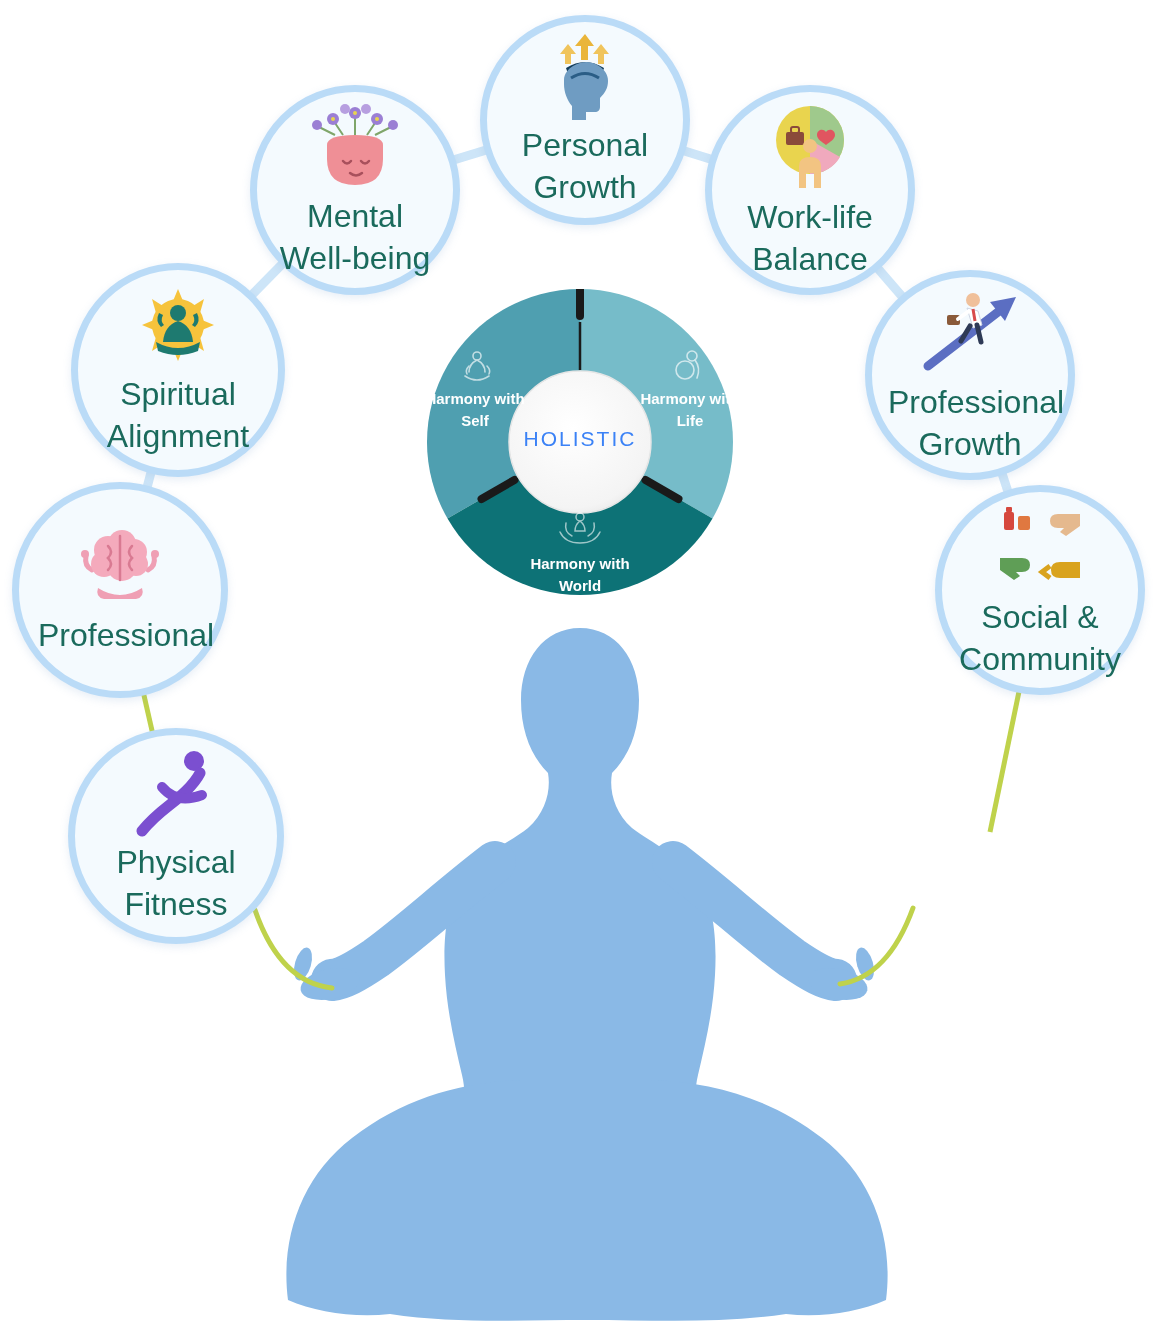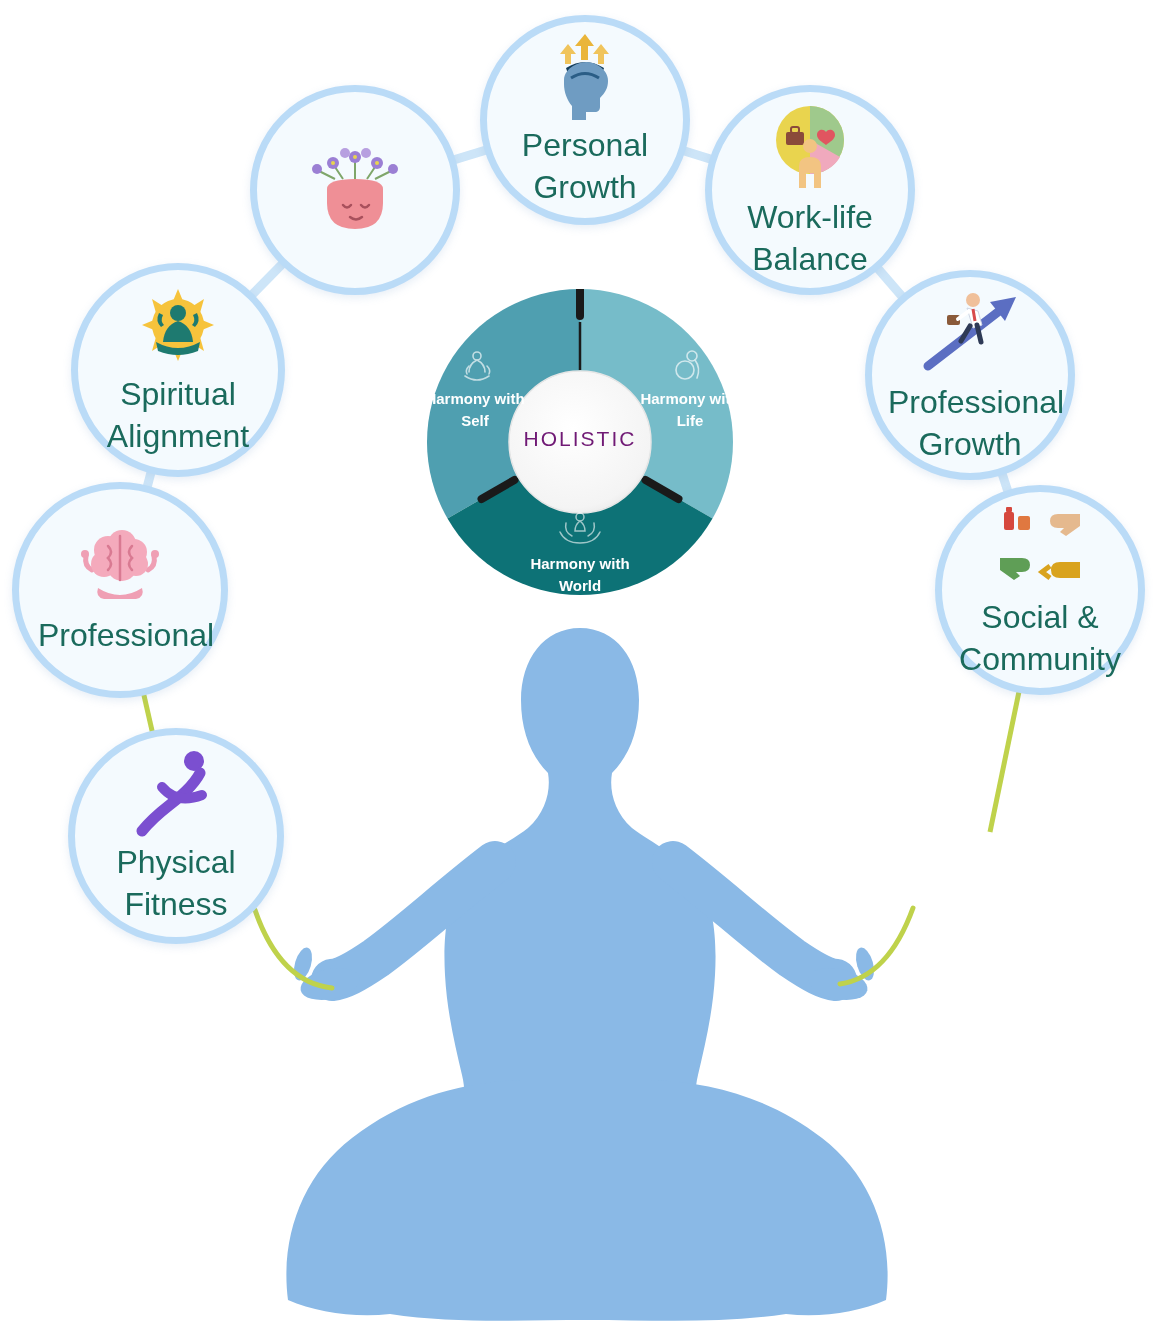--- a/index.html
+++ b/index.html
@@ -34,21 +34,21 @@
   .seg-label span { display:block; }
   .sl-self  { left:400px; top:388px; }
   .sl-life  { left:615px; top:388px; }
   .sl-world { left:505px; top:553px; }
   .seg-icon { position:absolute; z-index:6; }
   .si-self  { left:457px; top:346px; }
   .si-life  { left:668px; top:346px; }
   .si-world { left:556px; top:506px; }
   .brand {
     position:absolute; left:505px; top:427px; width:150px; z-index:7;
-    text-align:center; color:#701a75; font-size:21px; letter-spacing:2px; font-weight:500;
+    text-align:center; color:#3b82f6; font-size:21px; letter-spacing:2px; font-weight:500;
   }
 </style>
 </head>
 <body>
 
 <div class="canvas">
 
   <svg class="layer" width="1173" height="1331" style="z-index:1;">
     <g stroke="#cde5f8" stroke-width="9">
       <line x1="585" y1="120" x2="355" y2="190"></line>
@@ -183,20 +183,21 @@
       </g>
       <g fill="#e8d44f">
           <circle cx="50" cy="12" r="2"></circle>
           <circle cx="28" cy="18" r="2"></circle>
           <circle cx="72" cy="18" r="2"></circle>
         </g>
       <path d="M22,44 q0,-10 28,-10 q28,0 28,10 v14 q0,26 -28,26 q-28,0 -28,-26 z" fill="#ef8f96"></path>
       <path d="M38,60 q4,5 8,0 M56,60 q4,5 8,0" stroke="#a8505c" stroke-width="2.5" fill="none" stroke-linecap="round"></path>
       <path d="M45,72 q6,5 12,0" stroke="#a8505c" stroke-width="2.5" fill="none" stroke-linecap="round"></path>
     </svg>
+    <div class="node-label">Mental Well-being</div>
   </div>
 
   <div class="node n-worklife">
     <svg width="95" height="92" viewBox="0 0 95 92">
       <circle cx="47" cy="40" r="34" fill="#e9d44e"></circle>
       <path d="M47,6 a34,34 0 0 1 0,68 z" fill="#9fc98c"></path>
       <path d="M47,40 L47,74 a34,34 0 0 0 30,-17 z" fill="#f0a9bd"></path>
       <rect x="23" y="32" width="18" height="13" rx="2" fill="#8a4a3a"></rect>
       <rect x="28" y="27" width="8" height="6" rx="2" fill="none" stroke="#8a4a3a" stroke-width="2"></rect>
       <path d="M63,32 c-3,-4 -9,-2 -9,3 c0,4 5,7 9,10 c4,-3 9,-6 9,-10 c0,-5 -6,-7 -9,-3 z" fill="#e05560"></path>

